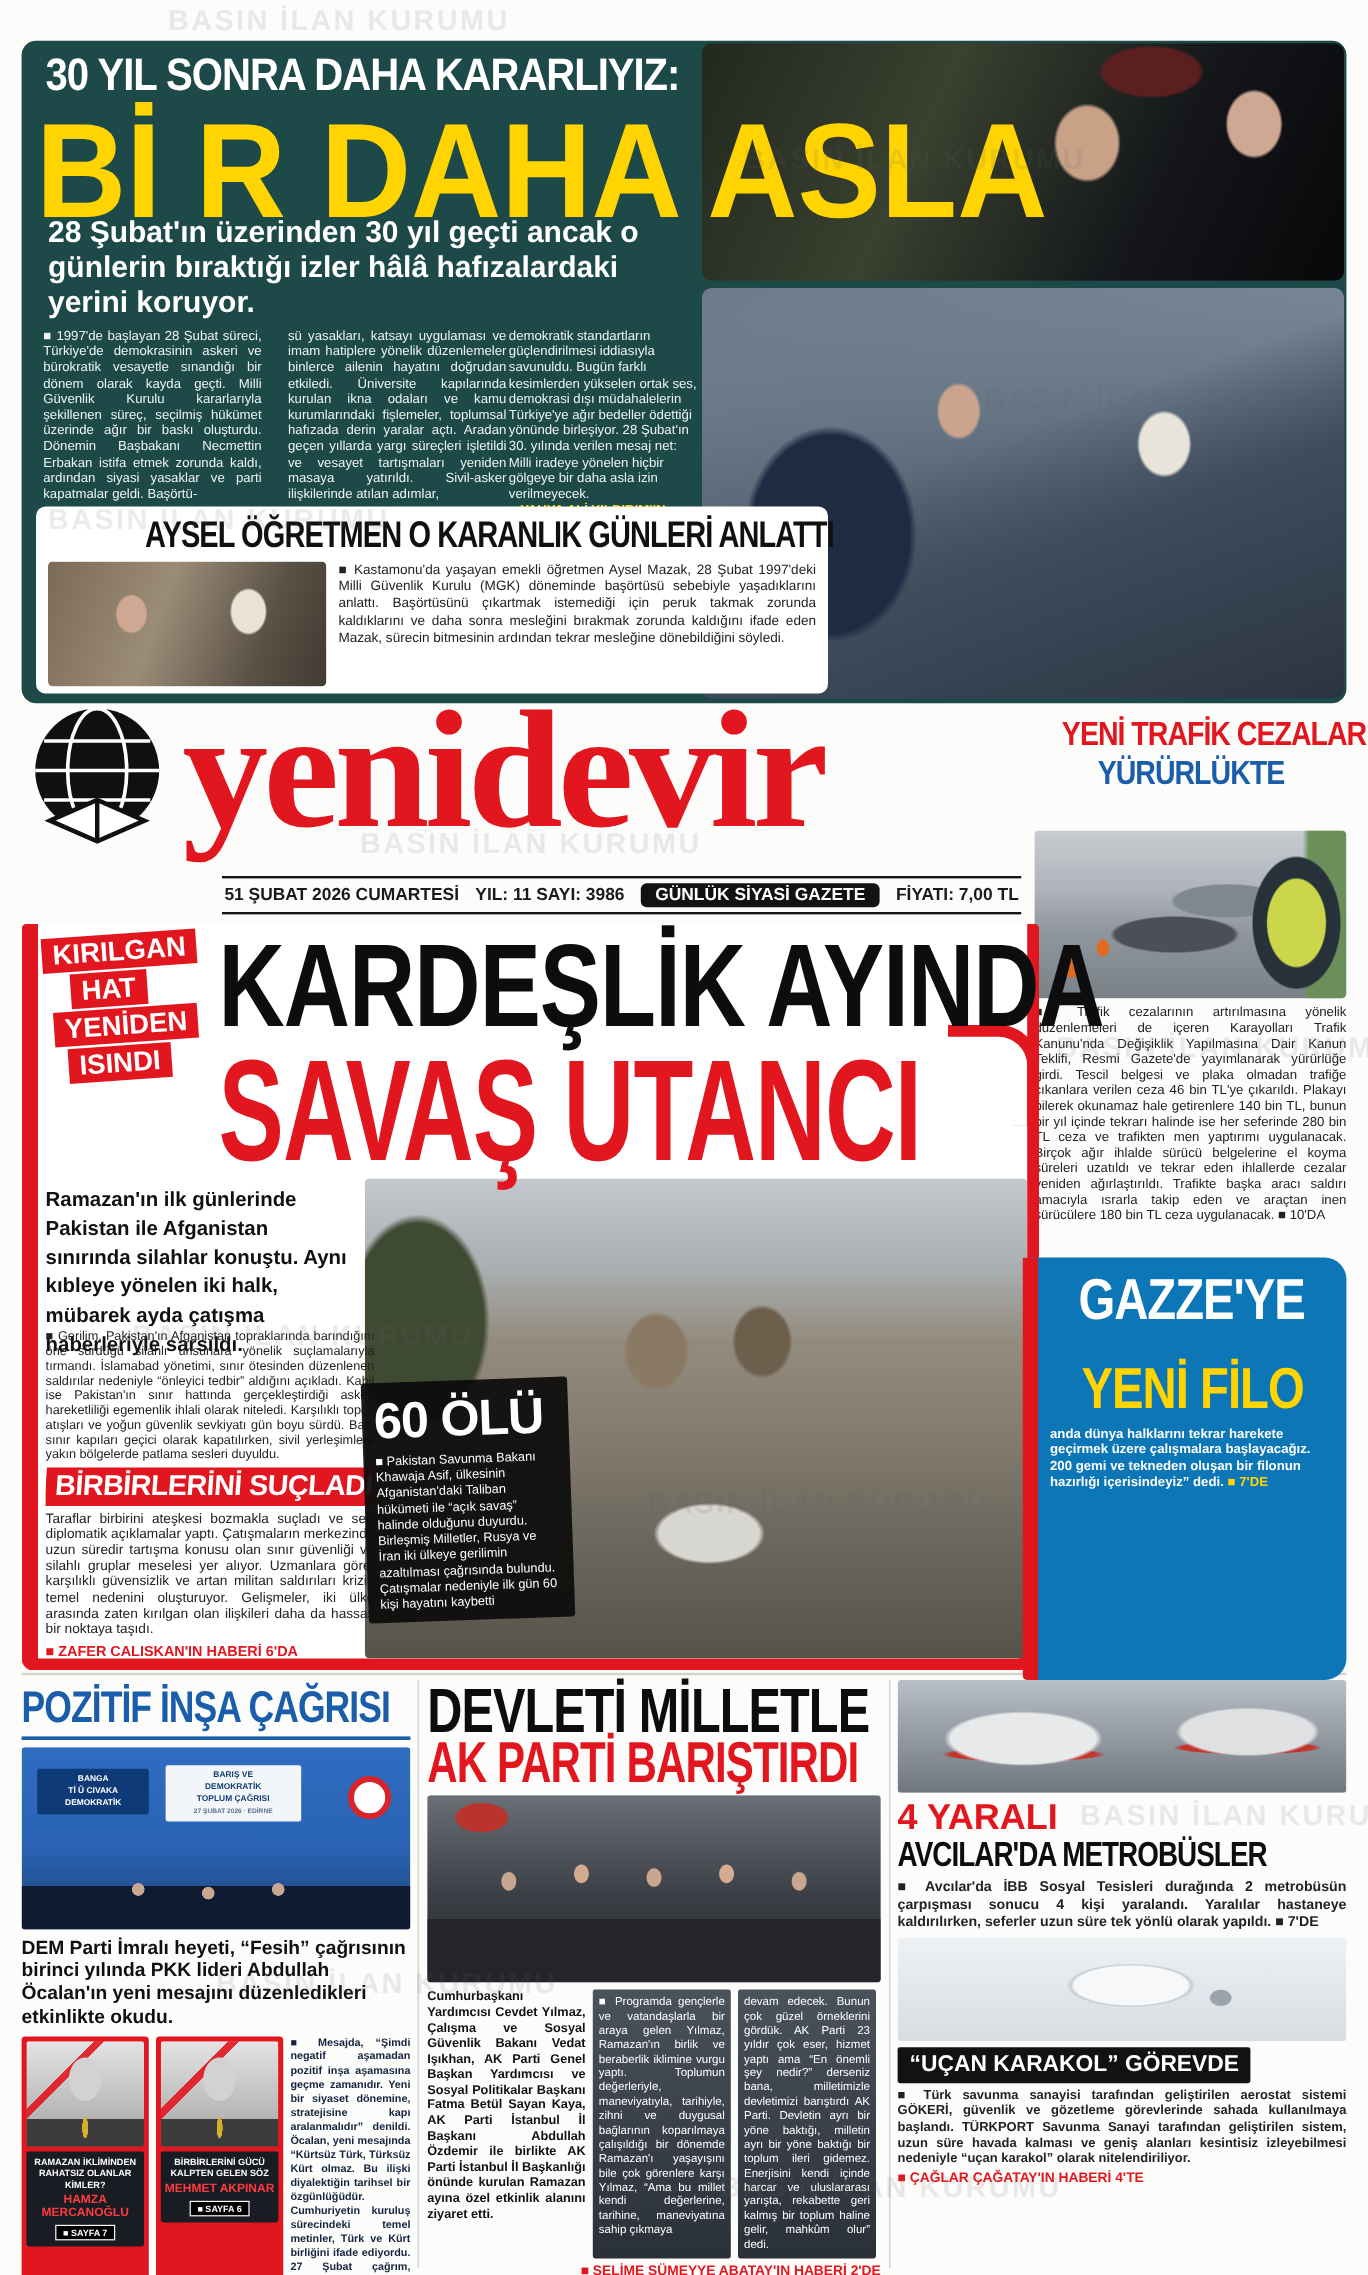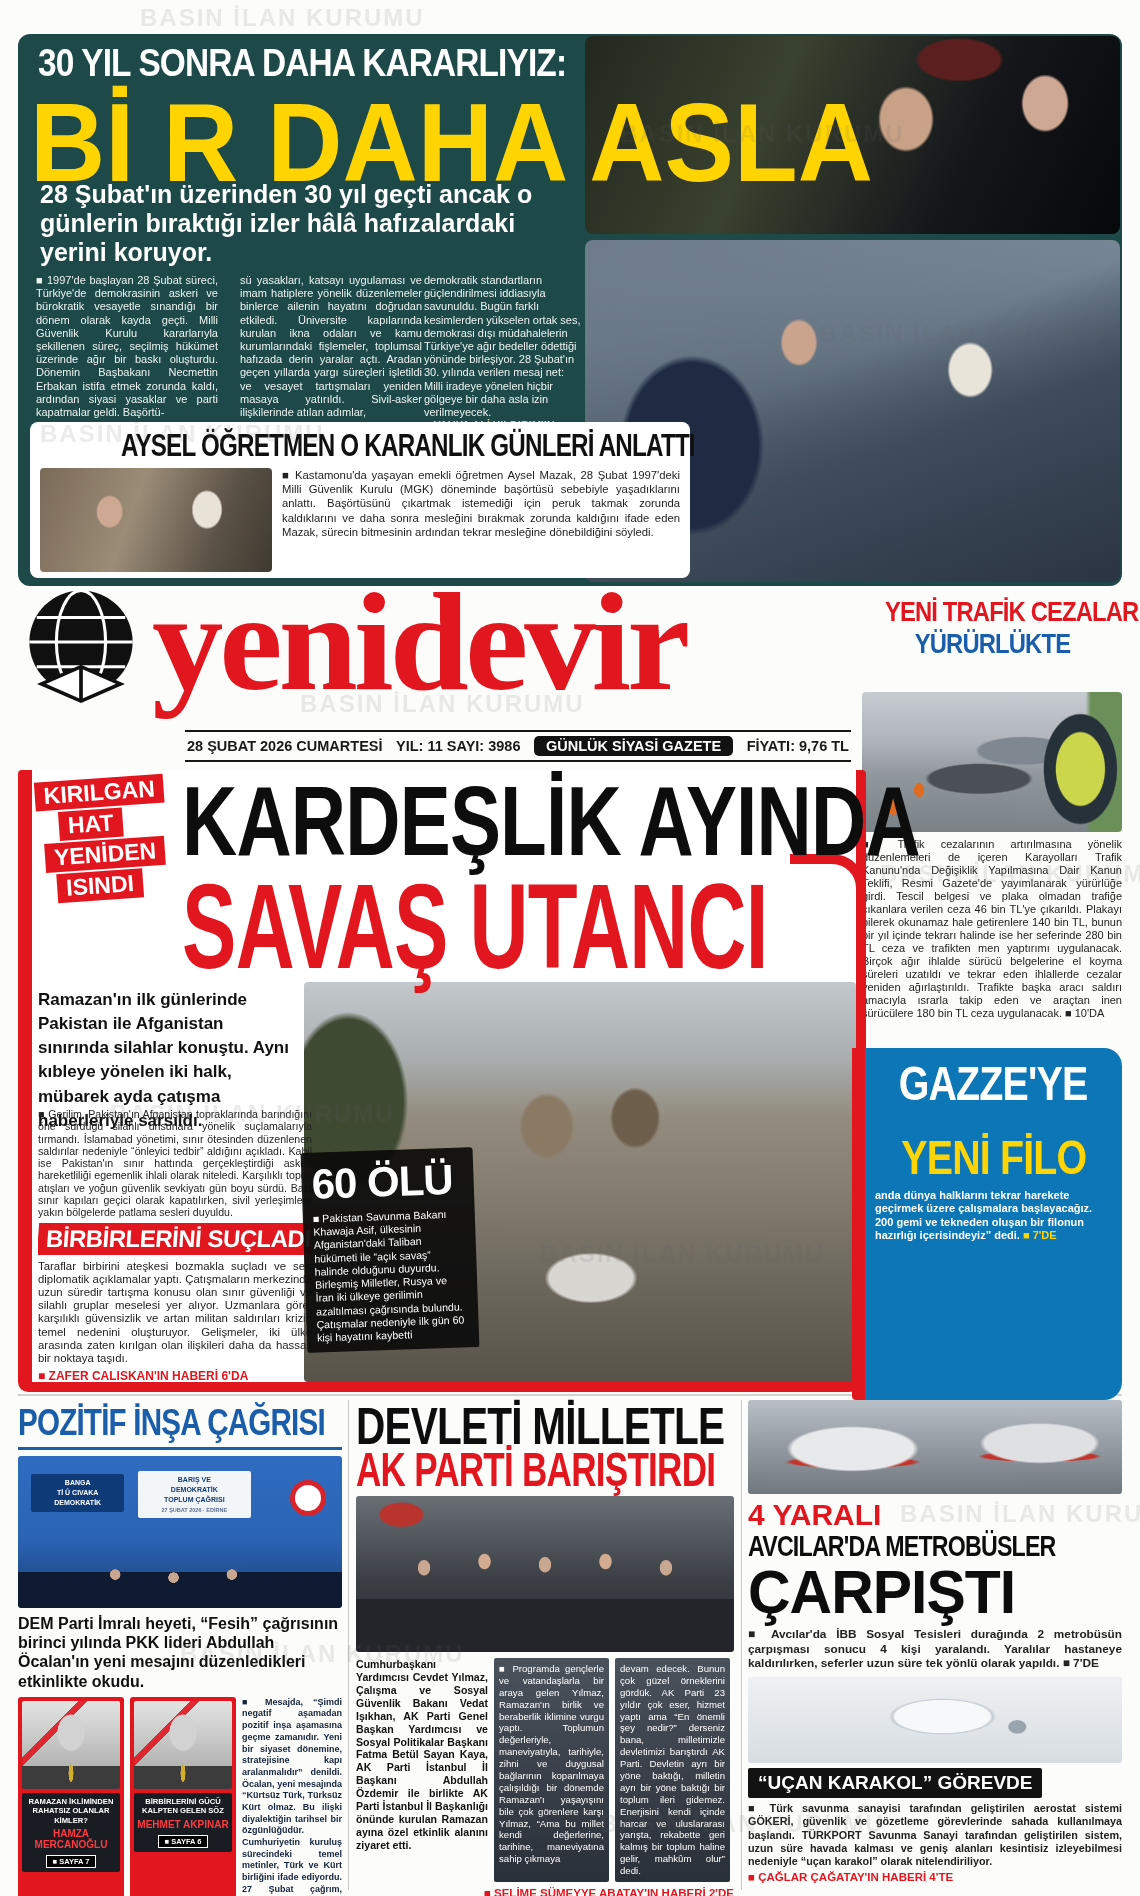--- a/index.html
+++ b/index.html
@@ -213,24 +213,24 @@
         <path d="M8 44h84"></path>
           <path d="M14 24h72"></path>
           <path d="M14 64h72"></path>
       </g>
       <path d="M18 78 L50 64 L82 78 L50 92 Z" fill="#ffffff" stroke="#101010" stroke-width="3"></path>
       <path d="M50 64 L50 92" stroke="#101010" stroke-width="3"></path>
     </svg>
   </div>
   <div class="logo nowrap">yenidevir</div>
   <div class="dateline">
-    <span>28 ŞUBAT 2026 CUMARTESİ</span>
+    <span>51 ŞUBAT 2026 CUMARTESİ</span>
     <span>YIL: 11   SAYI: 3986</span>
     <span class="badgeblk">GÜNLÜK SİYASİ GAZETE</span>
-    <span>FİYATI: 9,76 TL</span>
+    <span>FİYATI: 7,00 TL</span>
   </div>
 
   <section class="traffic">
     <div class="t1">
       <span class="ccond" style="transform:scaleX(.85);font-size:28px">YENİ TRAFİK CEZALARI</span>
     </div>
     <div class="t2">
       <span class="ccond" style="transform:scaleX(.85);font-size:28px">YÜRÜRLÜKTE</span>
     </div>
     <div class="ph-traffic" style="position:relative;margin-top:32px"></div>
@@ -344,23 +344,20 @@
       <div class="akdark">devam edecek. Bunun çok güzel örneklerini gördük. AK Parti 23 yıldır çok eser, hizmet yaptı ama “En önemli şey nedir?” derseniz bana, milletimizle devletimizi barıştırdı AK Parti. Devletin ayrı bir yöne baktığı, milletin ayrı bir yöne baktığı bir toplum ileri gidemez. Enerjisini kendi içinde harcar ve uluslararası yarışta, rekabette geri kalmış bir toplum haline gelir, mahkûm olur” dedi.</div>
     </div>
     <div class="akby">■ SELİME SÜMEYYE ABATAY'IN HABERİ 2'DE</div>
   </section>
 
   <section class="metro">
     <div class="ph-bus" style="position:relative"></div>
     <div class="mk nowrap">4 YARALI</div>
     <div>
       <span class="cond" style="transform:scaleX(.8);font-size:29px;color:#0d0d0d;line-height:1">AVCILAR'DA METROBÜSLER</span>
-    </div>
-    <div>
-      <span class="cond" style="transform:scaleX(.95);font-size:62px;color:#0d0d0d;line-height:1">ÇARPIŞTI</span>
     </div>
     <div class="mbody just">■ Avcılar'da İBB Sosyal Tesisleri durağında 2 metrobüsün çarpışması sonucu 4 kişi yaralandı. Yaralılar hastaneye kaldırılırken, seferler uzun süre tek yönlü olarak yapıldı. ■ 7'DE</div>
 
     <div class="ph-blimp" style="position:relative;margin-top:6px"></div>
     <div class="ucanbar">“UÇAN KARAKOL” GÖREVDE</div>
     <div class="ucanbody">■ Türk savunma sanayisi tarafından geliştirilen aerostat sistemi GÖKERİ, güvenlik ve gözetleme görevlerinde sahada kullanılmaya başlandı. TÜRKPORT Savunma Sanayi tarafından geliştirilen sistem, uzun süre havada kalması ve geniş alanları kesintisiz izleyebilmesi nedeniyle “uçan karakol” olarak nitelendiriliyor.</div>
     <div class="ucanby">■ ÇAĞLAR ÇAĞATAY'IN HABERİ 4'TE</div>
   </section>
 
   <span class="wm" style="left:140px;top:4px">BASIN İLAN KURUMU</span>

